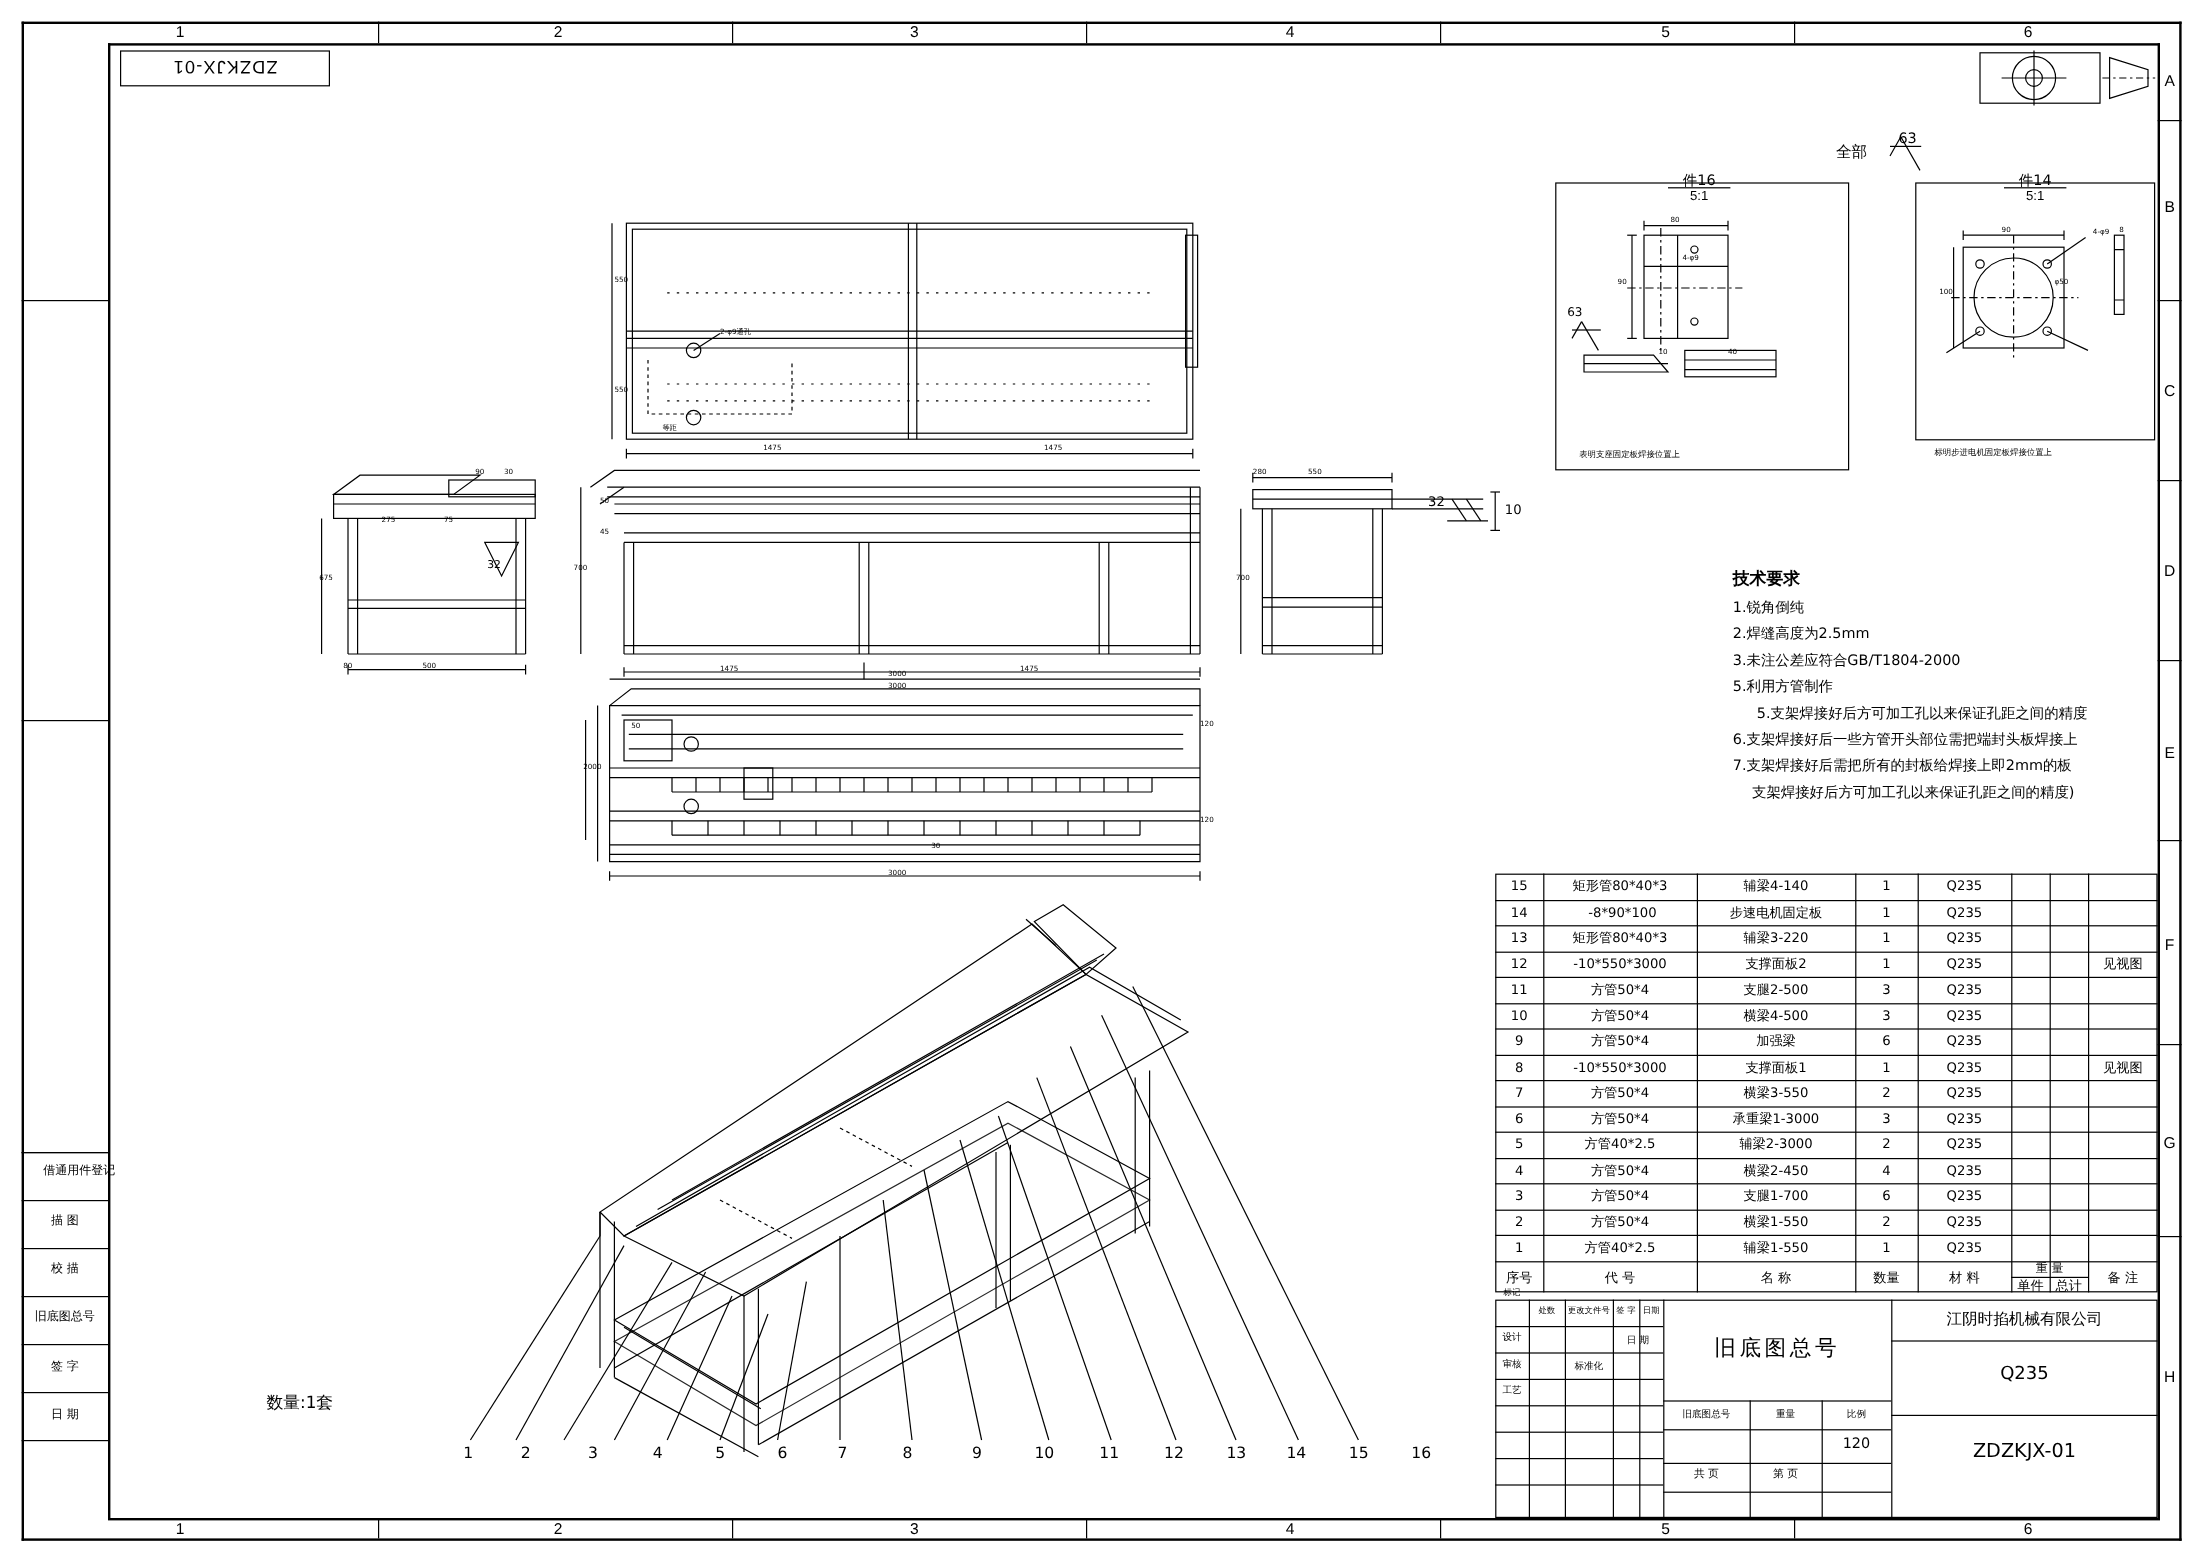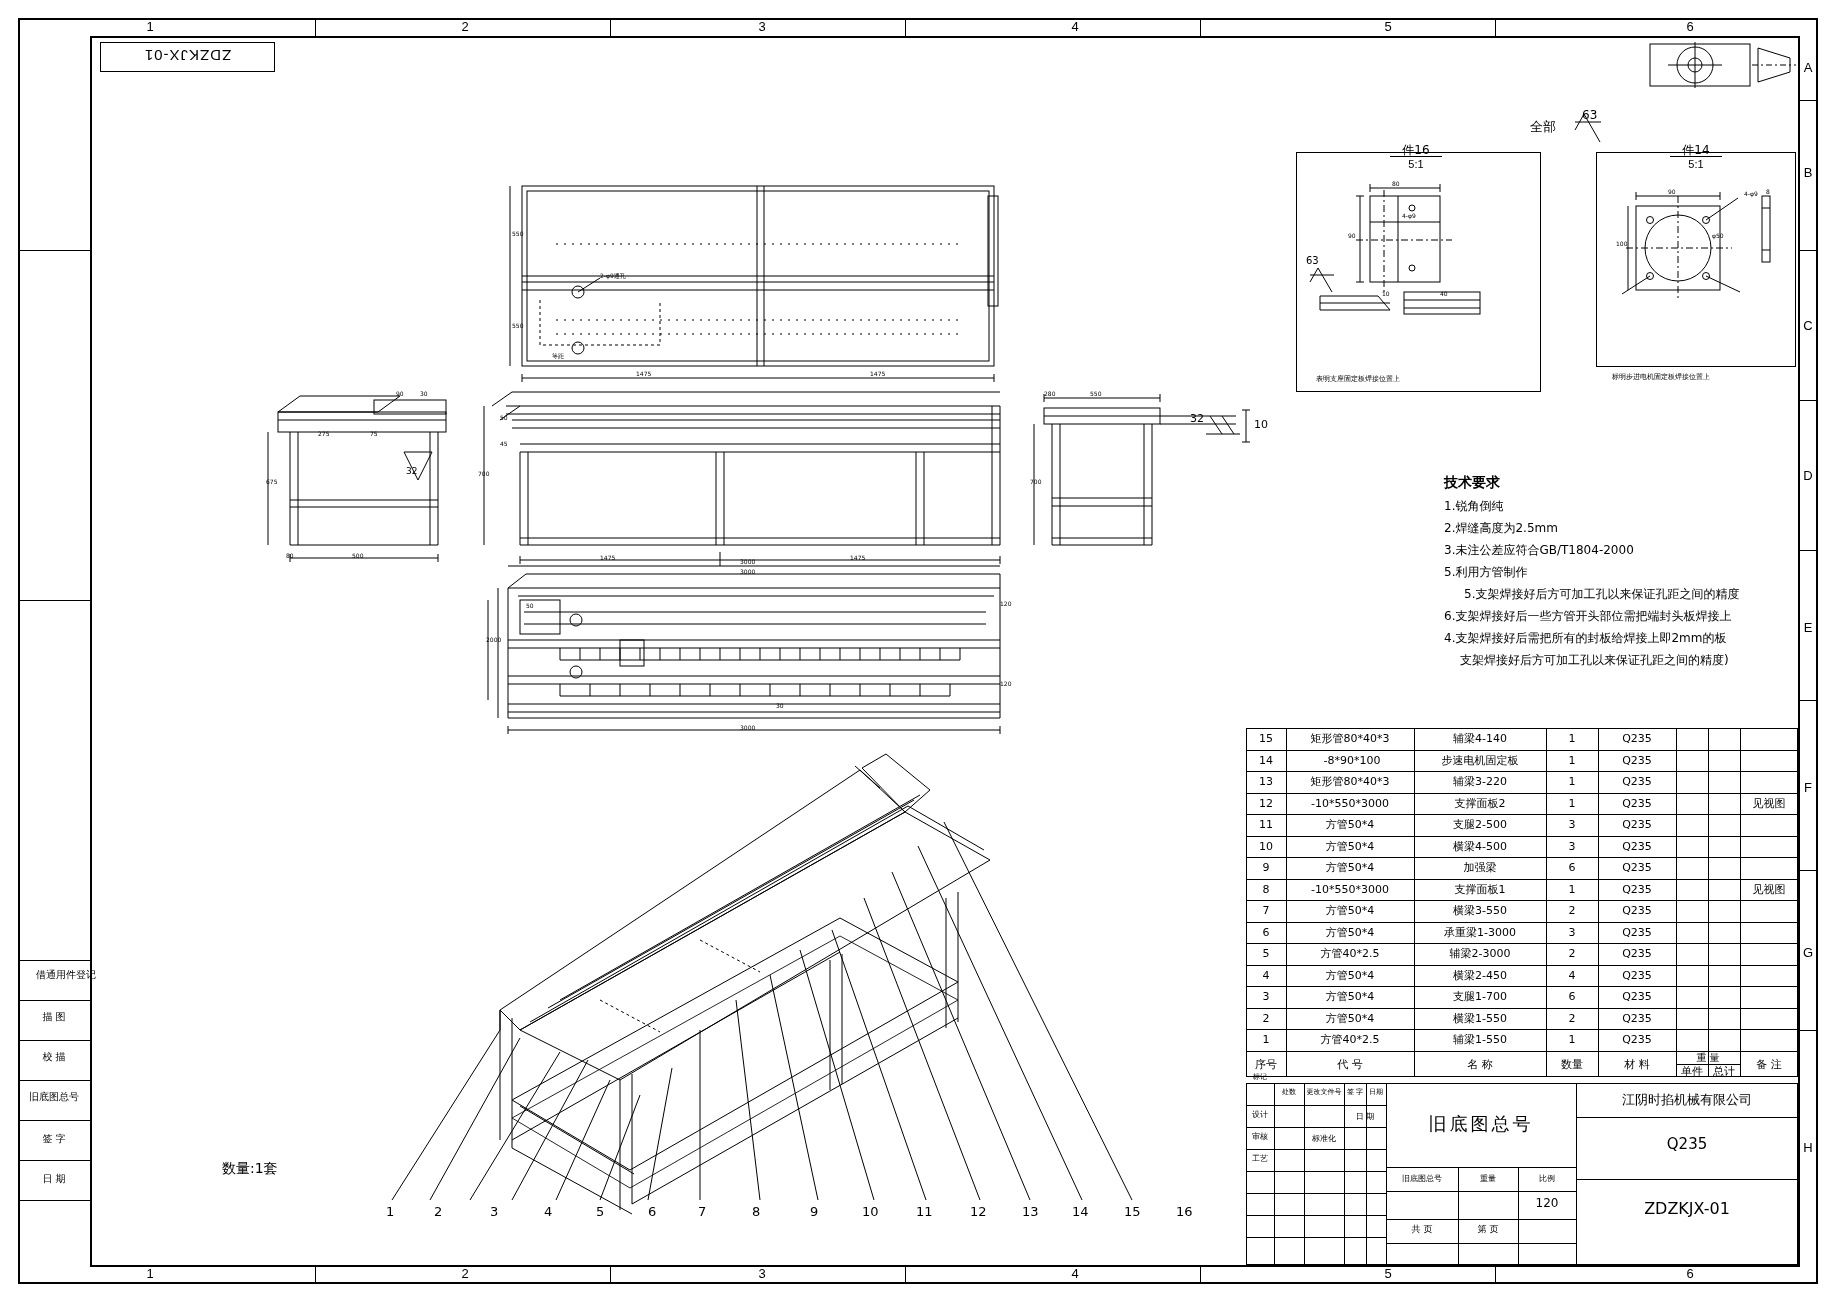--- a/index.html
+++ b/index.html
@@ -406,21 +406,21 @@
   <div class="zc vtiny" style="left:1000px;top:600px;">120</div>
   <div class="zc vtiny" style="left:1000px;top:680px;">120</div>
 
   <div class="zc" style="left:1444px;top:474px;font-size:14px;font-weight:bold;">技术要求</div>
   <div class="zc" style="left:1444px;top:498px;font-size:12px;">1.锐角倒纯</div>
   <div class="zc" style="left:1444px;top:520px;font-size:12px;">2.焊缝高度为2.5mm</div>
   <div class="zc" style="left:1444px;top:542px;font-size:12px;">3.未注公差应符合GB/T1804-2000</div>
   <div class="zc" style="left:1444px;top:564px;font-size:12px;">5.利用方管制作</div>
   <div class="zc" style="left:1444px;top:586px;font-size:12px;margin-left:20px;">5.支架焊接好后方可加工孔以来保证孔距之间的精度</div>
   <div class="zc" style="left:1444px;top:608px;font-size:12px;">6.支架焊接好后一些方管开头部位需把端封头板焊接上</div>
-  <div class="zc" style="left:1444px;top:630px;font-size:12px;">4.支架焊接好后需把所有的封板给焊接上即2mm的板</div>
+  <div class="zc" style="left:1444px;top:630px;font-size:12px;">7.支架焊接好后需把所有的封板给焊接上即2mm的板</div>
   <div class="zc" style="left:1460px;top:652px;font-size:12px;">支架焊接好后方可加工孔以来保证孔距之间的精度)</div>
 
   <svg width="1836" height="1302">
     <g stroke="#000" fill="none" stroke-width="1">
 
       <path d="M520 1030 L905 812 L990 860 L620 1080 Z"></path>
       <path d="M530 1022 L908 806 L984 850"></path>
       <path d="M560 1000 L920 795"></path>
       <path d="M548 1008 L914 800"></path>
 

